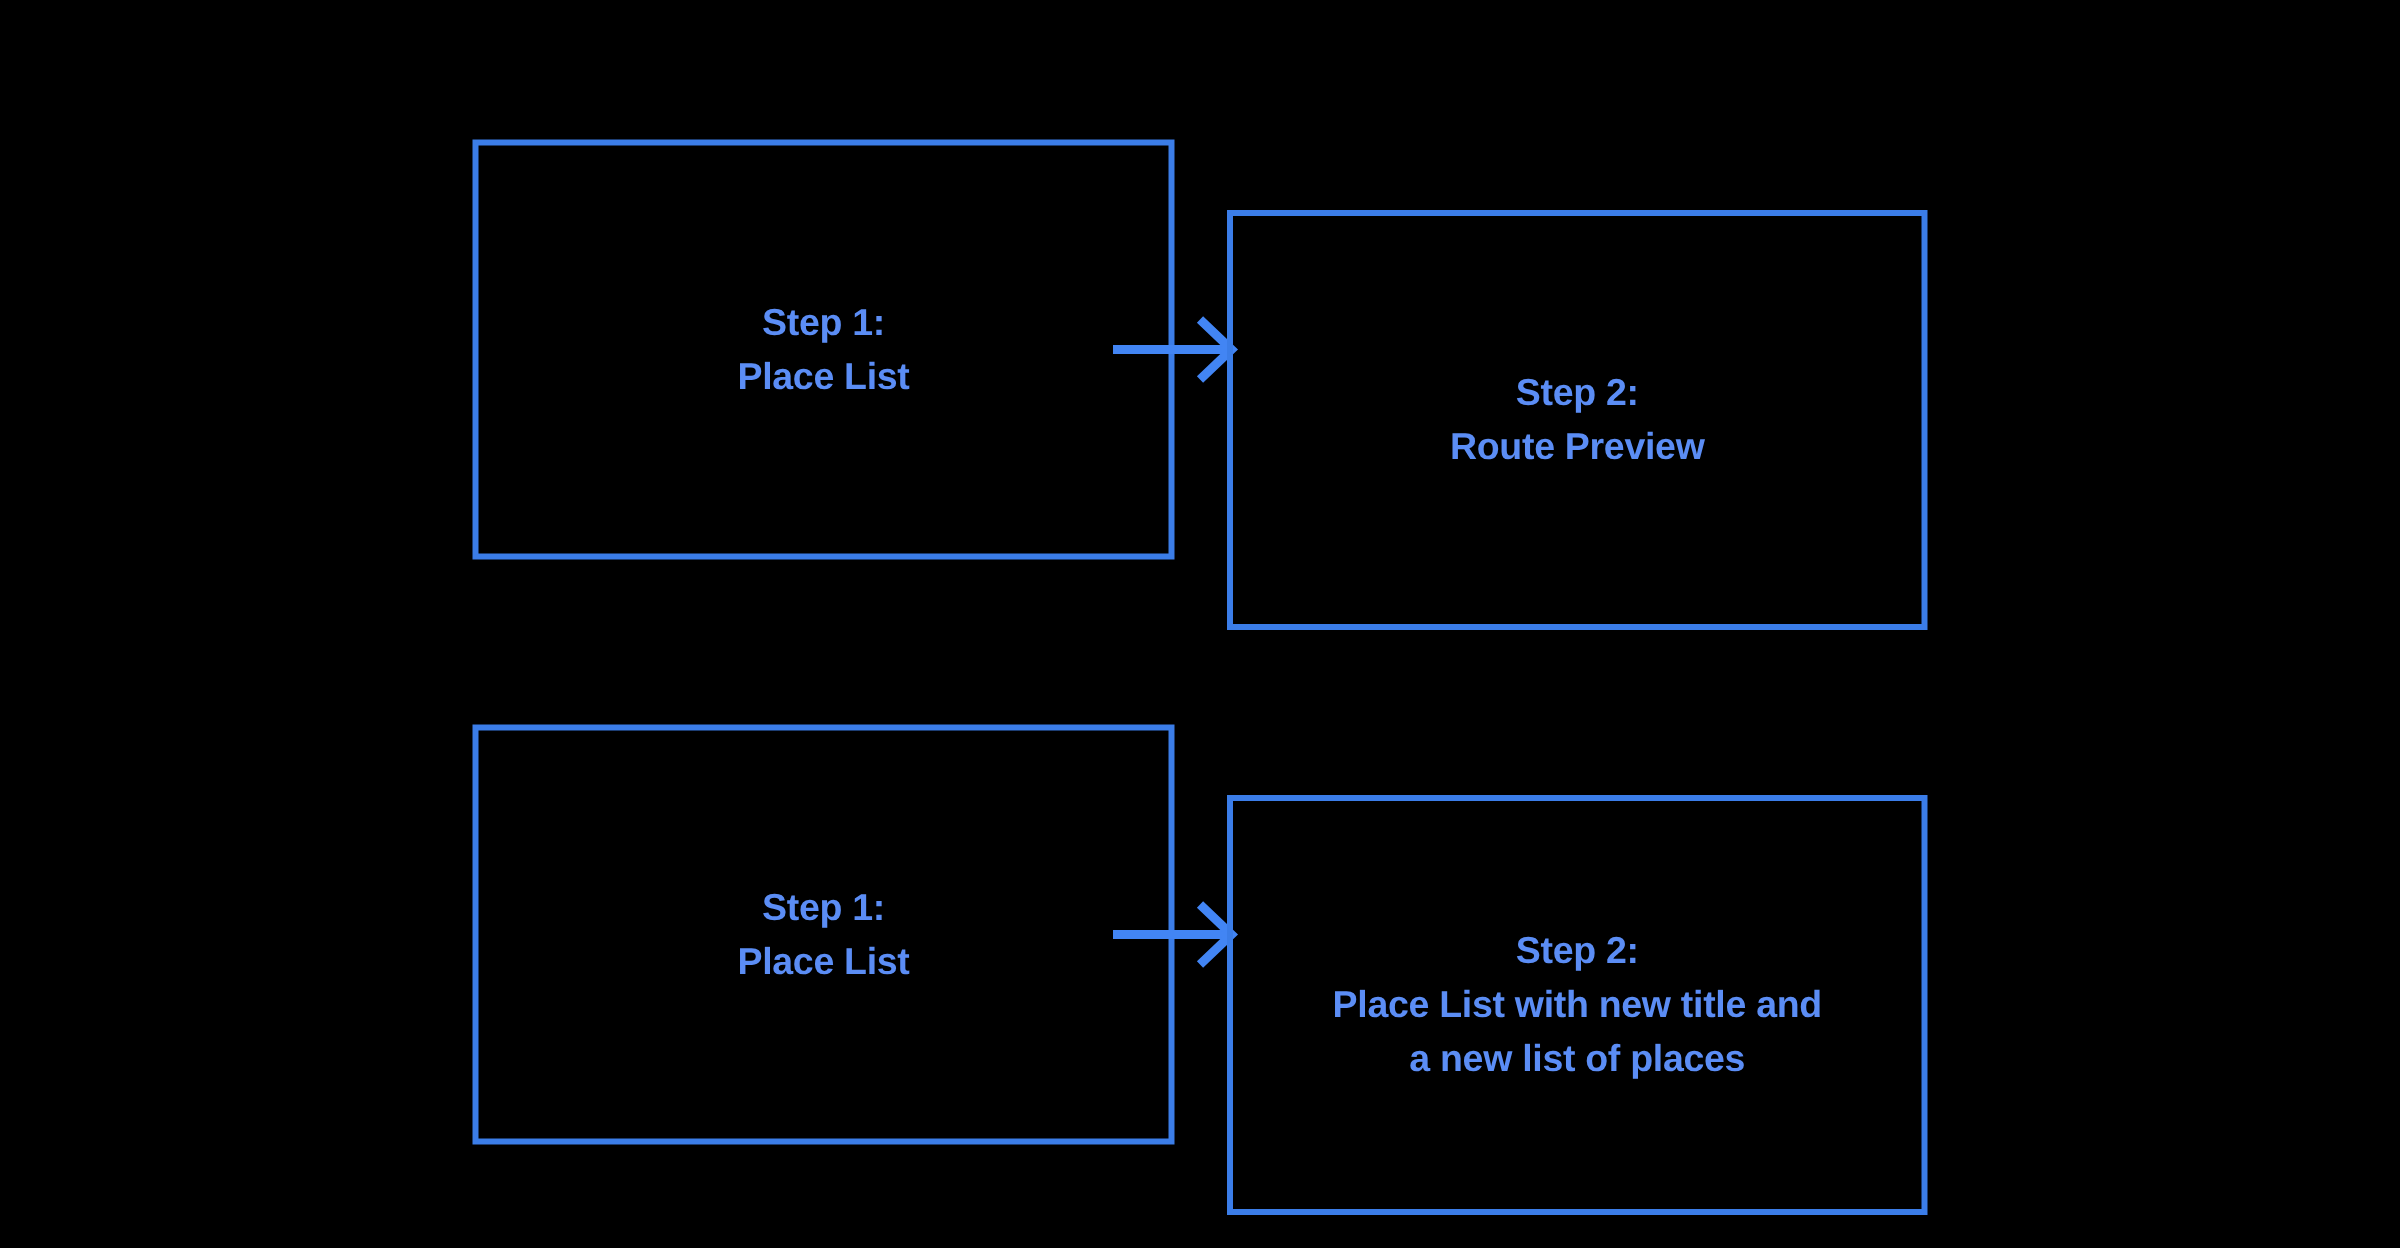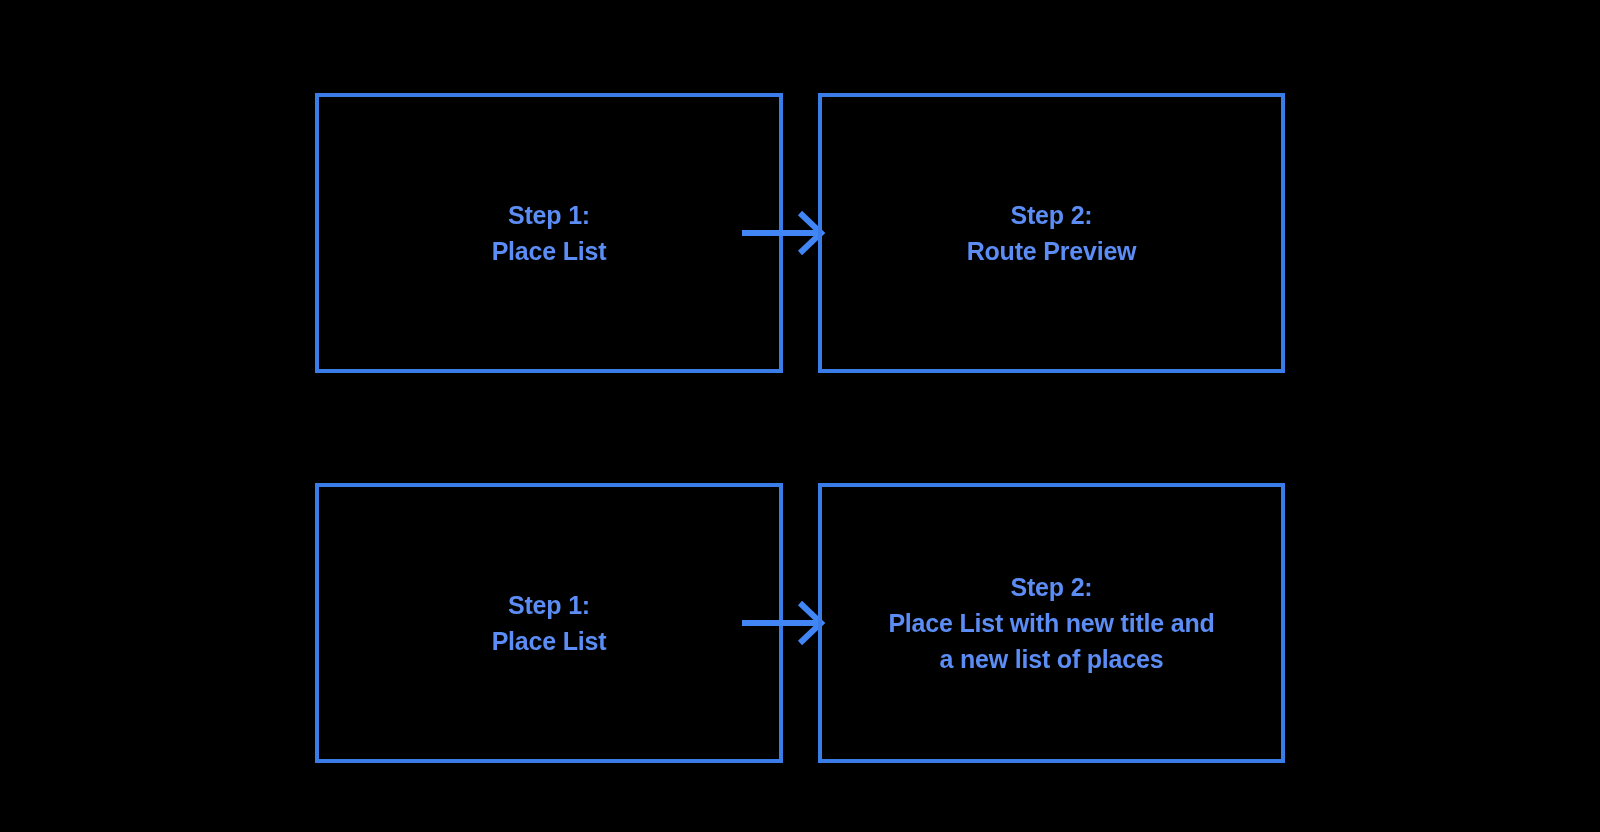--- a/index.html
+++ b/index.html
@@ -35,21 +35,21 @@
     top: 0;
     height: 280px;
     box-sizing: border-box;
     border: 4px solid #3b7de8;
     background: transparent;
     display: flex;
     align-items: center;
     justify-content: center;
   }
   .node-box.box-left  { left: 315px;  width: 468px; }
-  .node-box.box-right { left: 818px;  width: 467px; }
+  .node-box.box-right { left: 818px;  width: 467px; margin-top: 47px; }
 
   .node-label {
     color: #5b8df5;
     font-size: 25px;
     font-weight: 700;
     line-height: 36px;
     text-align: center;
     letter-spacing: -0.2px;
     white-space: pre-line;
     padding: 0 10px;

